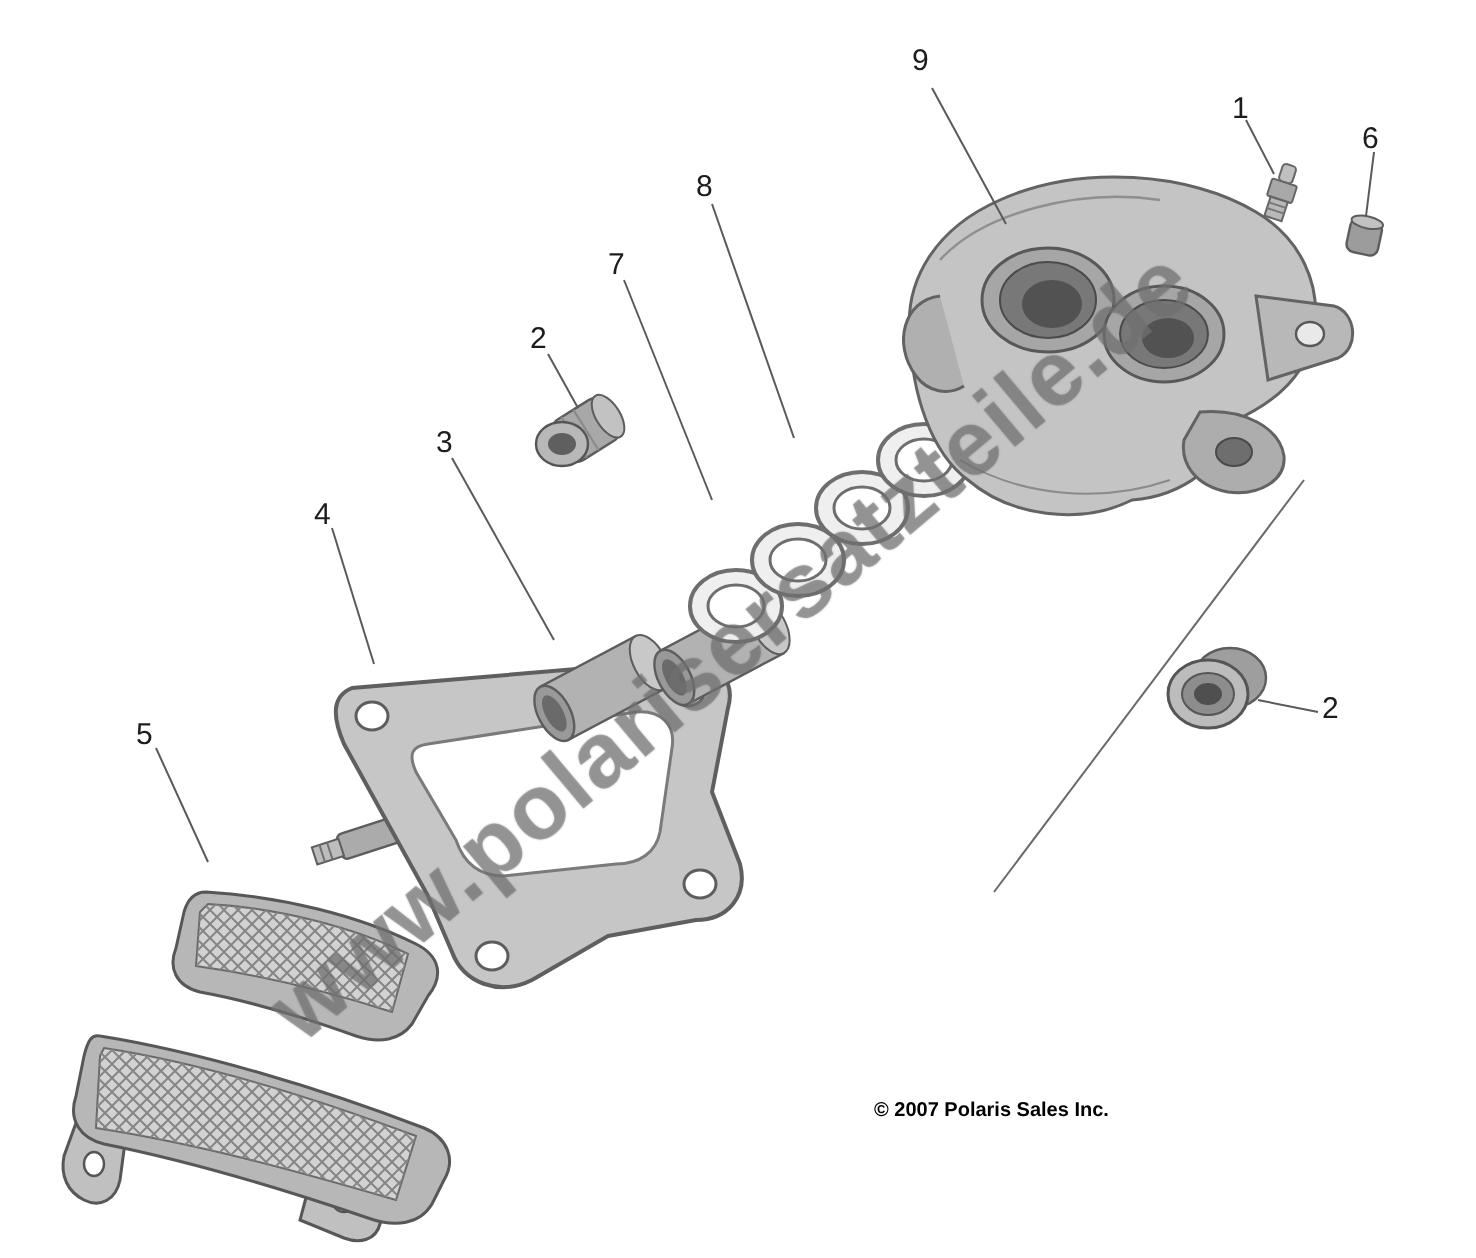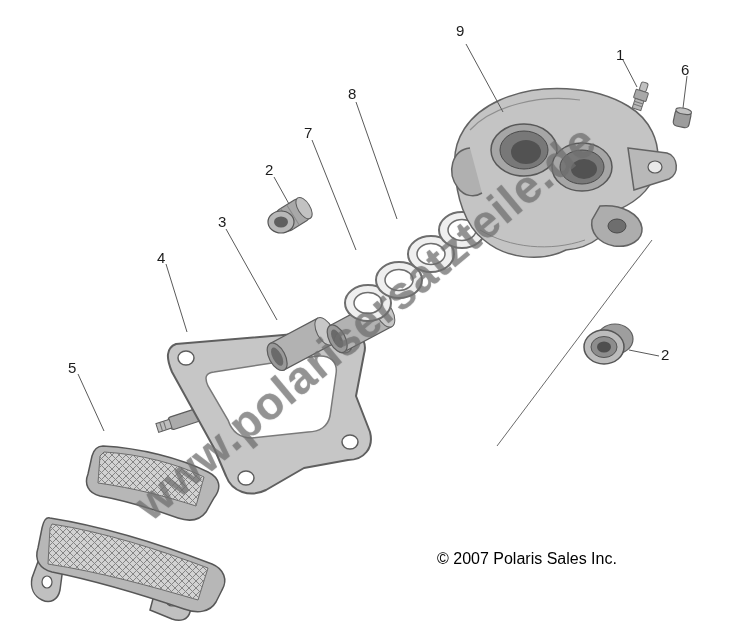--- a/index.html
+++ b/index.html
@@ -31,23 +31,24 @@
     position: absolute;
     font-size: 15px;
     line-height: 1;
     color: #1c1c1c;
     font-family: "Liberation Sans", sans-serif;
   }
   .copyright {
     position: absolute;
     left: 437px;
     top: 550px;
-    font-size: 16px;
+    font-size: 10px;
     color: #000000;
     font-family: "Liberation Sans", sans-serif;
+    font-weight: bold;
   }
 </style>
 </head>
 <body>
 
 <div class="stage">
 
   <svg width="738" height="629" viewBox="0 0 738 629">
     <defs>
       <pattern id="crosshatch" width="7" height="7" patternUnits="userSpaceOnUse">

